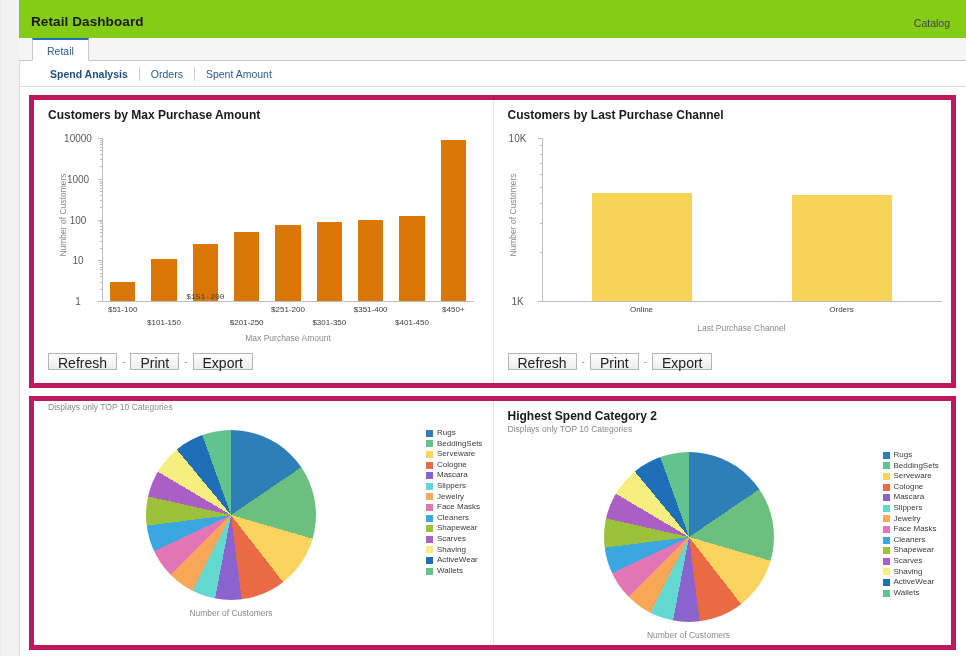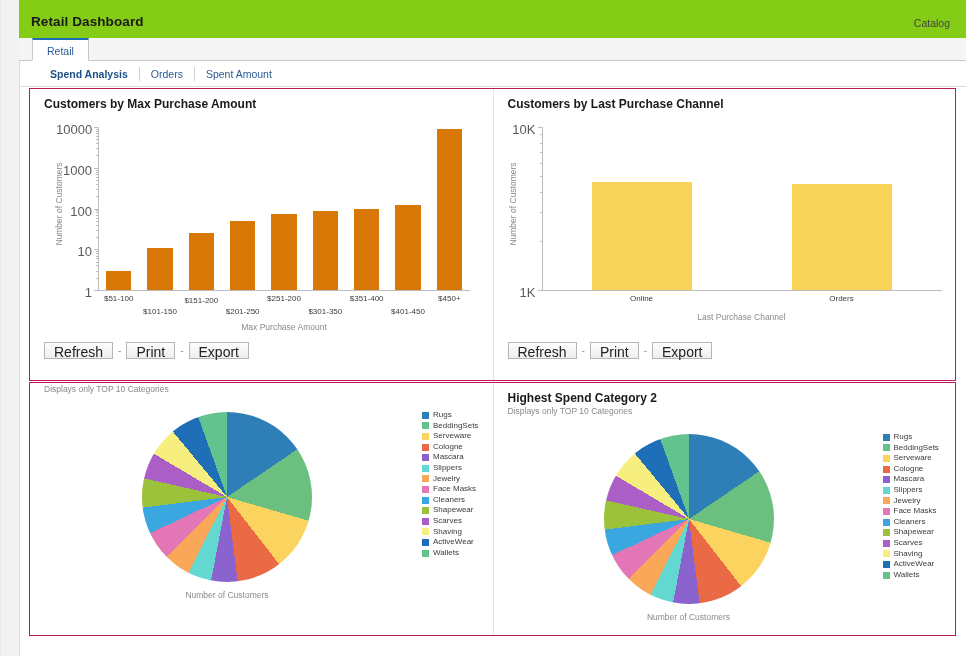--- a/index.html
+++ b/index.html
@@ -21,32 +21,32 @@
   .tabstrip { position:relative; height:23px; background:#f5f5f5; border-bottom:1px solid #c8c8c8; }
   .tab-main { position:absolute; left:13px; top:0; height:23px; padding:0 14px; line-height:23px;
     background:#fff; border:1px solid #c8c8c8; border-bottom:1px solid #fff; border-top:2px solid #1f6fb8;
     font-size:10.5px; color:#2b5c96; font-weight:normal; cursor:pointer; }
 
   .subtabs { height:26px; padding-left:20px; display:flex; align-items:center; background:#fff; border-bottom:1px solid #dcdcdc; }
   .subtab { font-size:10.5px; color:#2a5b94; padding:0 11px; cursor:pointer; position:relative; line-height:14px; }
   .subtab + .subtab { border-left:1px solid #cfcfcf; }
   .subtab.active { font-weight:bold; color:#1d4f87; }
 
-  .panel { margin:1px 10px 0 10px; background:#fff; border:1px solid #be185d; position:relative; }
+  .panel { margin:8px 10px 0 10px; background:#fff; border:5px solid #be185d; position:relative; }
   .panel-row { display:flex; }
   .half { width:50%; position:relative; }
   .half + .half { border-left:1px solid #e4e4e4; }
 
   .chart-title { font-size:12px; font-weight:bold; color:#1a1a1a; padding:8px 0 0 14px; }
   .chart-sub { font-size:8.5px; color:#8a8a8a; padding:1px 0 0 14px; }
 
   .plot { position:relative; }
   .axis-line { position:absolute; background:#bdbdbd; }
   .tick { position:absolute; background:#bdbdbd; }
-  .ylab { position:absolute; font-size:13px; color:#5a5a5a; text-align:right; white-space:nowrap; }
+  .ylab { position:absolute; font-size:10px; color:#5a5a5a; text-align:center; white-space:nowrap; }
   .xlab { position:absolute; font-size:8px; color:#3c3c3c; text-align:center; white-space:nowrap; }
   .axis-name { position:absolute; font-size:8.5px; color:#8a8a8a; white-space:nowrap; }
   .axis-name.vert { transform:rotate(-90deg); transform-origin:left top; }
   .bar { position:absolute; bottom:0; }
 
   .btnbar { position:absolute; display:flex; align-items:center; }
   .btn { border:1px solid #b5b5b5; background:linear-gradient(#fdfdfd,#eeeeee);
     font-size:14px; color:#222; padding:3px 9px 0 9px; cursor:pointer; font-family:"Liberation Sans", sans-serif; line-height:12px; }
   .btn-sep { color:#9a9a9a; font-size:10px; padding:0 5px; }
 
@@ -130,21 +130,21 @@
             <div class="bar" style="left:117.18666666666667px; top:136.56324807980235px; width:25.62666666666667px; height:42.43675192019765px; background:#d97706;"></div>
             <div class="bar" style="left:158.52px; top:122.03394464661446px; width:25.62666666666667px; height:56.96605535338554px; background:#d97706;"></div>
             <div class="bar" style="left:199.85333333333335px; top:110.48941957694483px; width:25.62666666666667px; height:68.51058042305517px; background:#d97706;"></div>
             <div class="bar" style="left:241.18666666666667px; top:103.31370077042581px; width:25.62666666666667px; height:75.68629922957419px; background:#d97706;"></div>
             <div class="bar" style="left:282.52000000000004px; top:100.37617877714257px; width:25.62666666666667px; height:78.62382122285743px; background:#d97706;"></div>
             <div class="bar" style="left:323.85333333333335px; top:97.5px; width:25.62666666666667px; height:81.5px; background:#d97706;"></div>
             <div class="bar" style="left:365.18666666666667px; top:94.42146132325436px; width:25.62666666666667px; height:84.57853867674564px; background:#d97706;"></div>
             <div class="bar" style="left:406.52000000000004px; top:18.464590455791296px; width:25.62666666666667px; height:160.5354095442087px; background:#d97706;"></div>
             <div class="xlab" style="left:48.66666666666667px; top:183px; width:80px;">$51-100</div>
             <div class="xlab" style="left:90px; top:196px; width:80px;">$101-150</div>
-            <div class="xlab" style="left:131.33333333333334px; top:185px; width:80px;">$151-200</div>
+            <div class="xlab" style="left:131.33333333333334px; top:170px; width:80px;font-family:Liberation Mono, monospace;">$151-200</div>
             <div class="xlab" style="left:172.66666666666669px; top:196px; width:80px;">$201-250</div>
             <div class="xlab" style="left:214px; top:183px; width:80px;">$251-200</div>
             <div class="xlab" style="left:255.33333333333337px; top:196px; width:80px;">$301-350</div>
             <div class="xlab" style="left:296.6666666666667px; top:183px; width:80px;">$351-400</div>
             <div class="xlab" style="left:338px; top:196px; width:80px;">$401-450</div>
             <div class="xlab" style="left:379.33333333333337px; top:183px; width:80px;">$450+</div>
             <div class="axis-name" style="left:184px; top:211px; width:140px; text-align:center;">Max Purchase Amount</div>
             <div class="axis-name vert" style="left:24px; top:137.5px; width:90px; text-align:center;">Number of Customers</div>
           </div>
         <div class="btnbar" style="left:14px; top:253px;">

